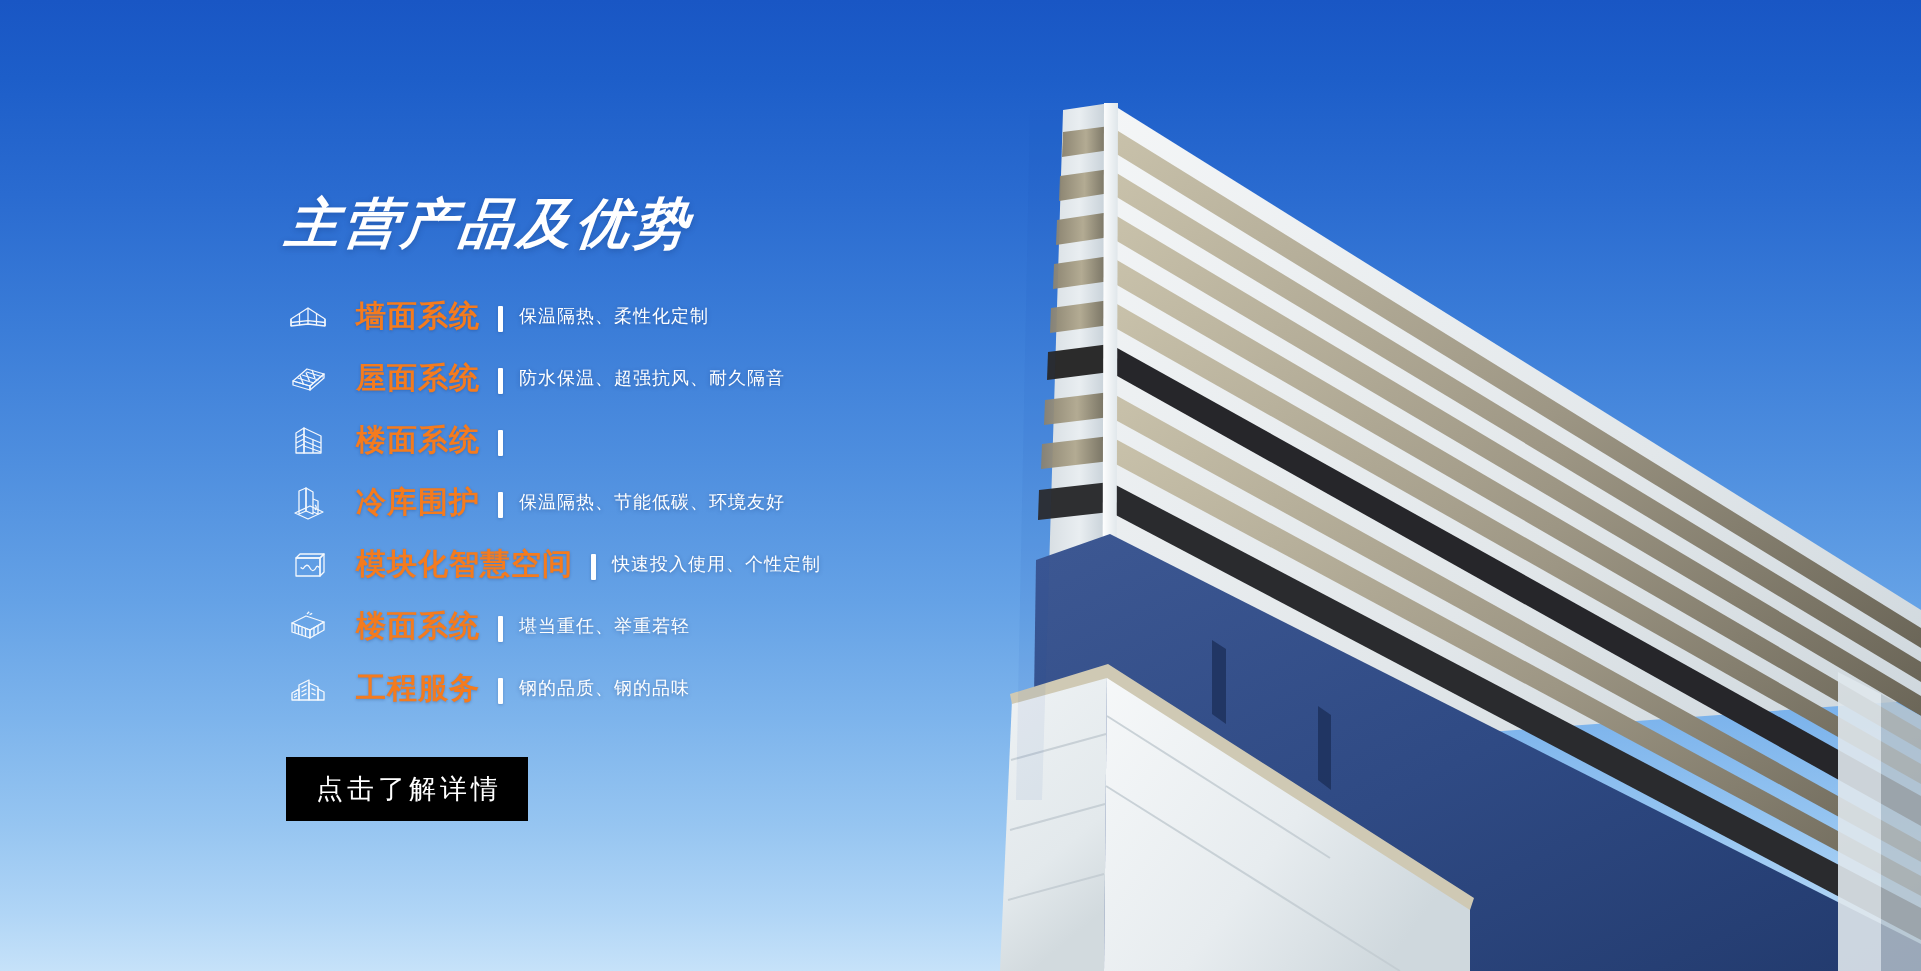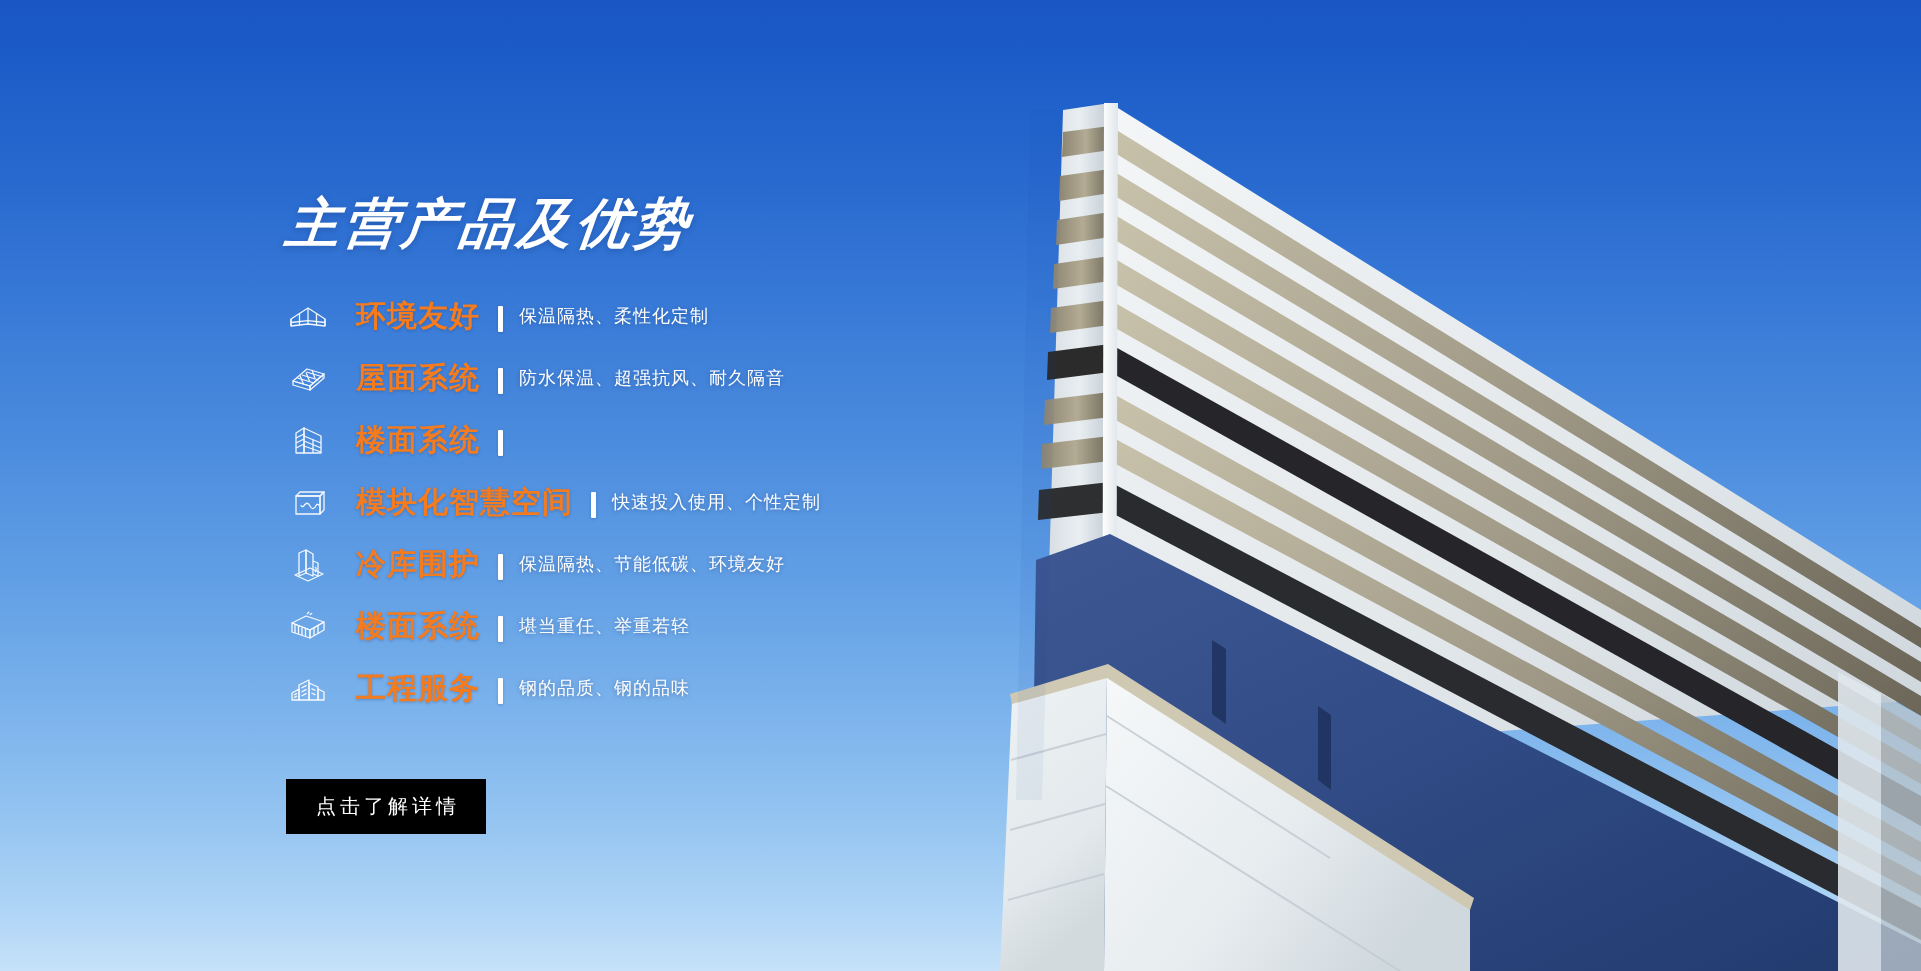--- a/index.html
+++ b/index.html
@@ -107,27 +107,27 @@
 
   .feature-desc {
     color: #ffffff;
     font-size: 18px;
     font-weight: 400;
     letter-spacing: 1px;
     text-shadow: 0 1px 4px rgba(18,48,105,.40);
   }
 
   #cta-button {
-    margin-top: 60px;
+    margin-top: 38px;
     display: inline-flex;
     align-items: center;
     justify-content: center;
     background: #000000;
     color: #ffffff;
-    font-size: 20px;
+    font-size: 27px;
     letter-spacing: 4px;
     padding: 14px 26px 14px 30px;
     border: none;
     cursor: pointer;
     font-family: inherit;
   }
 </style>
 </head>
 <body>
 
@@ -249,21 +249,21 @@
 
       <li class="feature-row">
         <span class="feature-icon">
           <svg width="42" height="42" viewBox="0 0 42 42" fill="none" stroke="#ffffff" stroke-width="1.3" stroke-linejoin="round">
             <polygon points="4,24 21,13 38,24 38,31 21,29 4,31"></polygon>
             <path d="M4,24 L4,31 M38,24 L38,31 M21,13 L21,29"></path>
             <path d="M4,27.5 L21,25.6 L38,27.5"></path>
             <path d="M12.5,18.5 L12.5,30.3 M29.5,18.5 L29.5,30.3"></path>
           </svg>
         </span>
-        <span class="feature-name">环境友好</span>
+        <span class="feature-name">墙面系统</span>
         <span class="feature-sep"></span>
         <span class="feature-desc">保温隔热、柔性化定制</span>
       </li>
 
       <li class="feature-row">
         <span class="feature-icon">
           <svg width="42" height="42" viewBox="0 0 42 42" fill="none" stroke="#ffffff" stroke-width="1.3" stroke-linejoin="round">
             <polygon points="6,24 20,12 37,17 23,29"></polygon>
             <polygon points="6,24 23,29 23,33 6,28"></polygon>
             <polygon points="23,29 37,17 37,21 23,33"></polygon>
@@ -286,45 +286,45 @@
             <path d="M26,20.5 L26,34"></path>
           </svg>
         </span>
         <span class="feature-name">楼面系统</span>
         <span class="feature-sep"></span>
       </li>
 
       <li class="feature-row">
         <span class="feature-icon">
           <svg width="42" height="42" viewBox="0 0 42 42" fill="none" stroke="#ffffff" stroke-width="1.3" stroke-linejoin="round">
+            <polygon points="8,32 21,38 36,31 23,25"></polygon>
+            <polygon points="12,10 19,7 19,30 12,33"></polygon>
+            <polygon points="19,7 26,11 26,33 19,30"></polygon>
+            <path d="M26,18 L31,20 L31,33 L26,31"></path>
+            <path d="M28,24 q2.5,2 0,5"></path>
+          </svg>
+        </span>
+        <span class="feature-name">冷库围护</span>
+        <span class="feature-sep"></span>
+        <span class="feature-desc">保温隔热、节能低碳、环境友好</span>
+      </li>
+
+      <li class="feature-row">
+        <span class="feature-icon">
+          <svg width="42" height="42" viewBox="0 0 42 42" fill="none" stroke="#ffffff" stroke-width="1.3" stroke-linejoin="round">
             <polygon points="9,15 33,15 33,33 9,33"></polygon>
             <polygon points="9,15 13,11 37,11 33,15"></polygon>
             <polygon points="33,15 37,11 37,29 33,33"></polygon>
             <path d="M16,26 q4,-7 7,-1 q3,6 7,-2"></path>
             <path d="M16,26 l-2.4,-1.6 M30,23 l2.4,1.4"></path>
           </svg>
         </span>
         <span class="feature-name">模块化智慧空间</span>
         <span class="feature-sep"></span>
         <span class="feature-desc">快速投入使用、个性定制</span>
-      </li>
-
-      <li class="feature-row">
-        <span class="feature-icon">
-          <svg width="42" height="42" viewBox="0 0 42 42" fill="none" stroke="#ffffff" stroke-width="1.3" stroke-linejoin="round">
-            <polygon points="8,32 21,38 36,31 23,25"></polygon>
-            <polygon points="12,10 19,7 19,30 12,33"></polygon>
-            <polygon points="19,7 26,11 26,33 19,30"></polygon>
-            <path d="M26,18 L31,20 L31,33 L26,31"></path>
-            <path d="M28,24 q2.5,2 0,5"></path>
-          </svg>
-        </span>
-        <span class="feature-name">冷库围护</span>
-        <span class="feature-sep"></span>
-        <span class="feature-desc">保温隔热、节能低碳、环境友好</span>
       </li>
 
       <li class="feature-row">
         <span class="feature-icon">
           <svg width="42" height="42" viewBox="0 0 42 42" fill="none" stroke="#ffffff" stroke-width="1.3" stroke-linejoin="round">
             <polygon points="5,18 19,11 37,17 23,25"></polygon>
             <polygon points="5,18 23,25 23,33 5,27"></polygon>
             <polygon points="23,25 37,17 37,25 23,33"></polygon>
             <path d="M8,19.5 L8,28 M11.5,21 L11.5,29.3 M15,22.4 L15,30.6 M18.5,23.8 L18.5,31.8"></path>
             <path d="M27,23 L27,31 M31,21 L31,29"></path>

